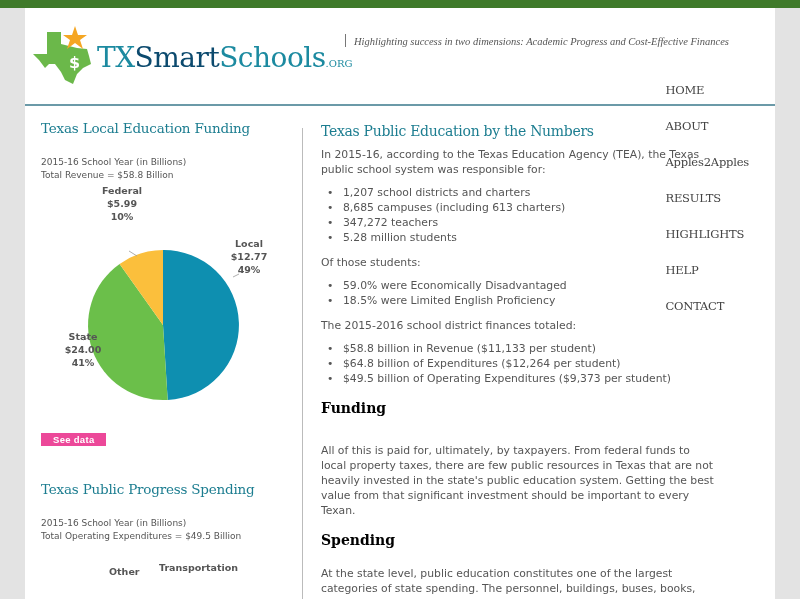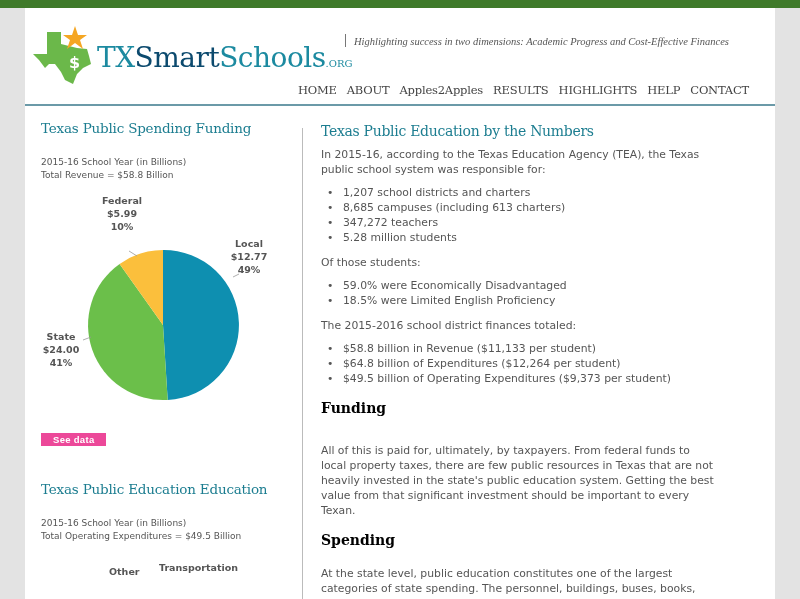--- a/index.html
+++ b/index.html
@@ -11,21 +11,21 @@
   
   .logo { position: absolute; left: 8px; top: 16px; width: 320px; height: 62px; }
   .logo svg { position: absolute; left: 0; top: 0; }
   .logo-text { position: absolute; left: 64px; top: 18px; font-family: "DejaVu Serif", serif; font-size: 28px; letter-spacing: -0.5px; white-space: nowrap; line-height: 32px; }
   .logo-tx { color: #1c8aa0; }
   .logo-smart { color: #0c4a6e; }
   .logo-schools { color: #1c8aa0; }
   .logo-org { color: #1c8aa0; font-size: 10px; letter-spacing: 0; }
   .tagline { position: absolute; left: 320px; top: 26px; font-family: "Liberation Serif", serif; font-style: italic; font-size: 10.5px; color: #555; white-space: nowrap; }
   .tagline-bar { display: inline-block; width: 1px; height: 13px; background: #777; margin-right: 8px; vertical-align: -2px; }
-  .nav { position: absolute; right: 26px; top: 75px; display: flex; gap: 10px; }
+  .nav { position: absolute; right: 26px; top: 75px; display: flex; gap: 22px; flex-direction: column; }
   .nav a { font-family: "DejaVu Serif", serif; font-size: 11.5px; color: #444; text-decoration: none; letter-spacing: -0.2px; }
   .header-rule { position: absolute; left: 0; top: 96px; width: 750px; height: 2px; background: #6b9aa8; }
 
   
   .left { position: absolute; left: 16px; top: 112px; width: 250px; }
   .side-title { font-family: "DejaVu Serif", serif; font-size: 13.5px; color: #1c7d90; letter-spacing: -0.2px; }
   .side-sub { font-size: 9px; color: #555; line-height: 13px; margin-top: 20px; }
   .pie-wrap { position: relative; width: 250px; height: 240px; }
   .pie-label { position: absolute; font-size: 9.5px; font-weight: bold; color: #555; text-align: center; line-height: 13px; font-family: "DejaVu Sans", sans-serif; }
   .see-data { display: inline-block; background: #ec4899; color: #fff; font-size: 9.5px; font-weight: bold; padding: 1px 12px; border: none; letter-spacing: 0.3px; }
@@ -69,58 +69,58 @@
     <a>Apples2Apples</a>
     <a>RESULTS</a>
     <a>HIGHLIGHTS</a>
     <a>HELP</a>
     <a>CONTACT</a>
   </nav>
 
   <div class="header-rule"></div>
 
   <div class="left">
-    <div class="side-title">Texas Public Spending Funding</div>
+    <div class="side-title">Texas Local Education Funding</div>
     <div class="side-sub">
       <div>2015-16 School Year (in Billions)</div>
       <div>Total Revenue = $58.8 Billion</div>
     </div>
 
     <div class="pie-wrap">
       <svg width="250" height="240" viewBox="0 0 250 240" style="position:absolute;left:0;top:0;">
 
         <path d="M122,143 L122,68 A75,75 0 0,1 126.7,217.9 Z" fill="#0e8fb0"></path>
         <path d="M122,143 L126.7,217.9 A75,75 0 0,1 78.6,81.9 Z" fill="#6bbf4a"></path>
         <path d="M122,143 L78.6,81.9 A75,75 0 0,1 122,68 Z" fill="#fbbf3c"></path>
         <line x1="192" y1="95" x2="198" y2="92" stroke="#999" stroke-width="0.8"></line>
         <line x1="88" y1="69" x2="96" y2="74" stroke="#999" stroke-width="0.8"></line>
         <line x1="42" y1="158" x2="50" y2="155" stroke="#999" stroke-width="0.8"></line>
       </svg>
-      <div class="pie-label" style="left:58px;top:12px;width:46px;">
+      <div class="pie-label" style="left:58px;top:2px;width:46px;">
         <div>Federal</div>
         <div>$5.99</div>
         <div>10%</div>
       </div>
       <div class="pie-label" style="left:188px;top:55px;width:40px;">
         <div>Local</div>
         <div>$12.77</div>
         <div>49%</div>
       </div>
-      <div class="pie-label" style="left:0;top:148px;width:40px;">
+      <div class="pie-label" style="left:22px;top:148px;width:40px;">
         <div>State</div>
         <div>$24.00</div>
         <div>41%</div>
       </div>
     </div>
 
     <div style="margin-top:6px;">
       <button class="see-data">See data</button>
     </div>
 
-    <div class="side-title" style="margin-top:34px;">Texas Public Education Education</div>
+    <div class="side-title" style="margin-top:34px;">Texas Public Progress Spending</div>
     <div class="side-sub">
       <div>2015-16 School Year (in Billions)</div>
       <div>Total Operating Expenditures = $49.5 Billion</div>
     </div>
     <div style="position:relative;height:40px;">
       <div class="pie-label" style="left:68px;top:22px;">Other</div>
       <div class="pie-label" style="left:118px;top:18px;">Transportation</div>
     </div>
   </div>
 

